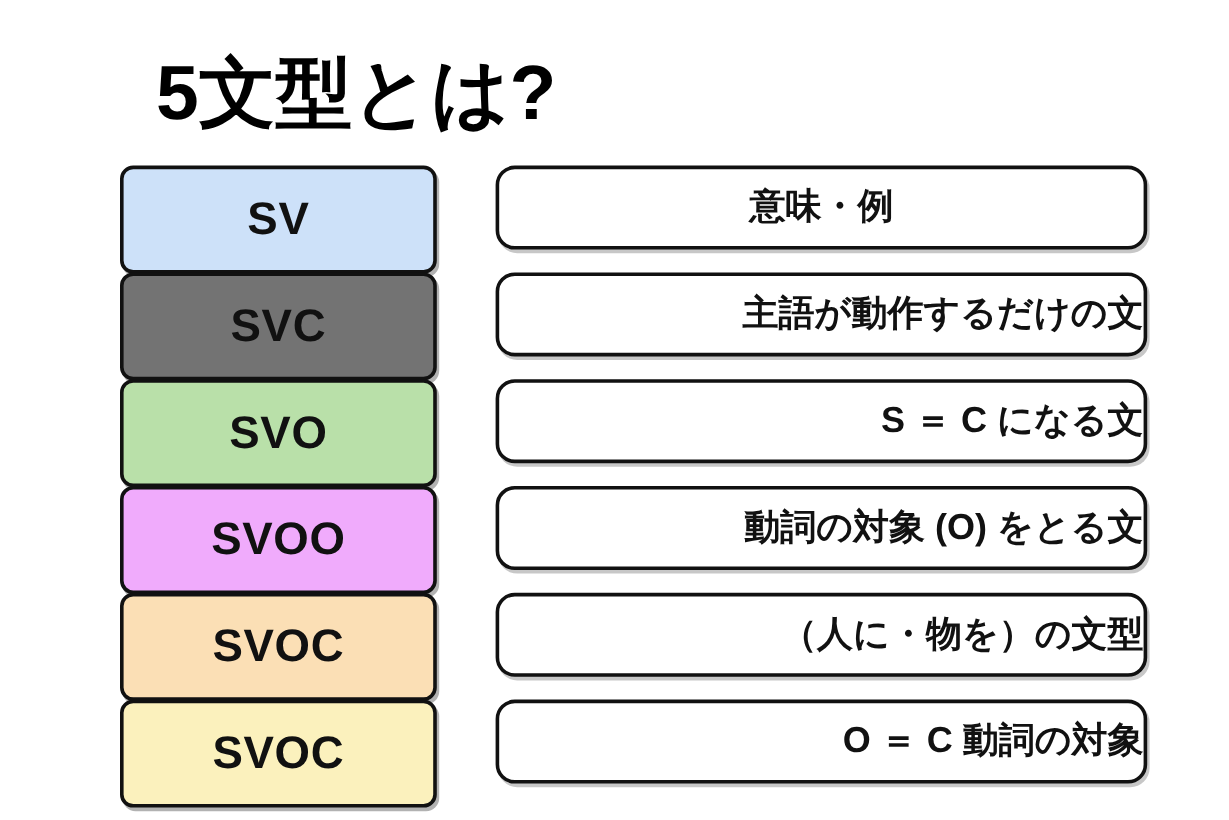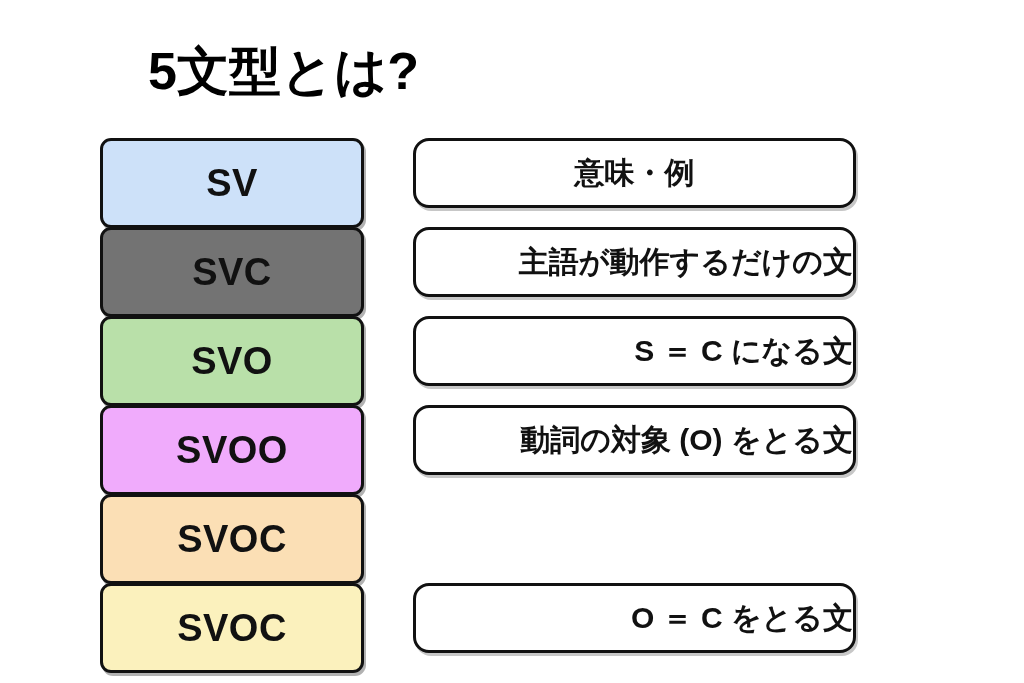--- a/index.html
+++ b/index.html
@@ -16,23 +16,23 @@
   }
 
   #slide {
     position: absolute;
     inset: 0;
     background: #ffffff;
   }
 
   #page-title {
     position: absolute;
-    left: 148px;
+    left: 130px;
     top: 44px;
-    font-size: 52px;
+    font-size: 64px;
     font-weight: bold;
     color: #000000;
     letter-spacing: 0px;
     line-height: 1.05;
     white-space: nowrap;
   }
 
   #rows {
     position: absolute;
     left: 0;
@@ -67,21 +67,21 @@
     color: #111111;
     letter-spacing: 0.5px;
     line-height: 1;
     white-space: nowrap;
   }
 
   .desc {
     position: absolute;
     left: 413px;
     top: 0;
-    width: 443px;
+    width: 543px;
     height: 70px;
     box-sizing: border-box;
     background: #ffffff;
     border: 3px solid #111111;
     border-radius: 16px;
     display: flex;
     align-items: center;
     box-shadow: 2px 3px 0 rgba(0,0,0,0.22);
   }
 
@@ -144,25 +144,28 @@
       </div>
       <div class="desc left">
         <span class="desc-label">動詞の対象 (O) をとる文</span>
       </div>
     </div>
 
     <div class="row">
       <div class="pill" style="background: rgb(251, 223, 181);">
         <span class="pill-label">SVOC</span>
       </div>
+      <div class="desc left">
+        <span class="desc-label">（人に・物を）の文型</span>
+      </div>
     </div>
 
     <div class="row">
       <div class="pill" style="background: rgb(251, 241, 189);">
         <span class="pill-label">SVOC</span>
       </div>
       <div class="desc left">
-        <span class="desc-label">O ＝ C をとる文</span>
+        <span class="desc-label">O ＝ C 動詞の対象</span>
       </div>
     </div>
 
   </div>
 </div>
 
 </body></html>

